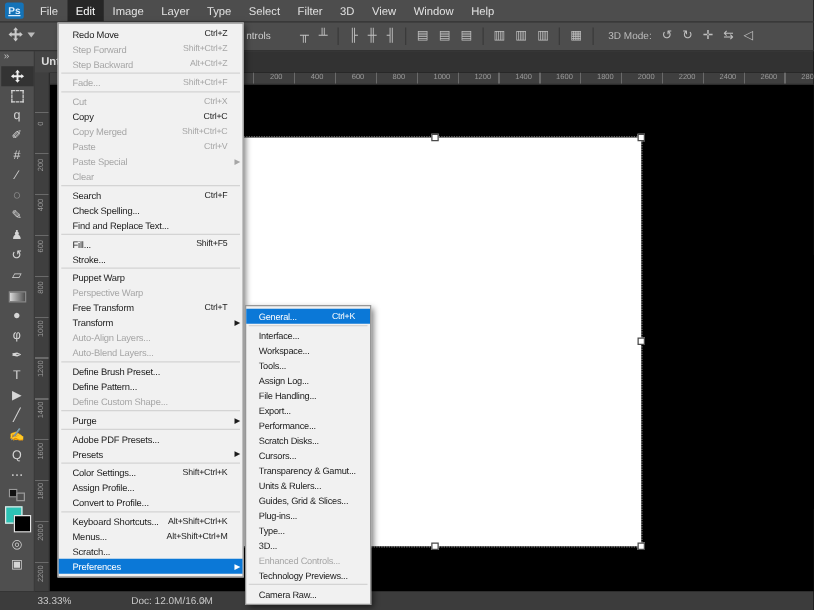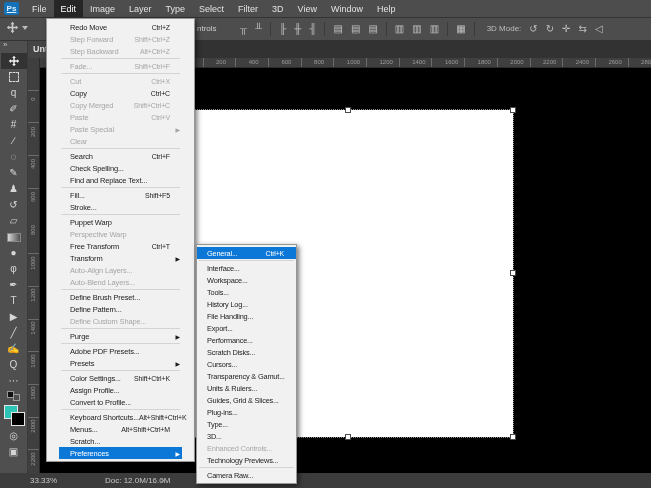--- a/index.html
+++ b/index.html
@@ -54,21 +54,21 @@
   .canvas{position:absolute;left:143px;top:42px;width:330px;height:327px;background:#fff;outline:1px dotted #8a8a8a;}
   .handle{position:absolute;width:6px;height:6px;background:#fff;border:1px solid #4a4a4a;box-sizing:border-box;}
   
   .statusbar{position:absolute;left:0;top:473px;width:651px;height:15px;background:#3c3c3c;z-index:2;
              color:#c9c9c9;font-size:8px;}
   .statusbar .zoomval{position:absolute;left:30px;top:3px;}
   .statusbar .docinfo{position:absolute;left:105px;top:3px;}
   .statusbar .sb-arrow{position:absolute;left:160px;top:3px;color:#a8a8a8;}
   
   .menu{position:absolute;left:46px;top:18px;width:149px;background:#f1f1f1;border:1px solid #979797;
-        box-shadow:2px 2px 5px rgba(0,0,0,.55);z-index:50;padding:2px 12px;box-sizing:border-box;}
+        box-shadow:2px 2px 5px rgba(0,0,0,.55);z-index:50;padding:2px 0;box-sizing:border-box;}
   .mi{display:flex;align-items:center;height:12px;padding:0 2px 0 11px;font-size:7.5px;letter-spacing:-0.15px;color:#1c1c1c;cursor:default;}
   .mi .lbl{white-space:nowrap;}
   .mi .sc{margin-left:auto;white-space:nowrap;font-size:7px;padding-right:4px;}
   .mi .arr{width:6px;font-size:6px;text-align:right;color:inherit;}
   .mi.dis{color:#a6a6a6;}
   .mi.hl{background:#0b78d7;color:#fff;}
   .msep{height:1px;background:#d4d4d4;margin:1px 2px;}
   .submenu{position:absolute;left:196px;top:244px;width:101px;background:#f1f1f1;border:1px solid #979797;
            box-shadow:2px 2px 5px rgba(0,0,0,.55);z-index:60;padding:2px 0;box-sizing:border-box;}
   .submenu .mi{padding-left:10px;font-size:7.4px;letter-spacing:-0.2px;}
@@ -468,21 +468,21 @@
         <span class="lbl">Workspace...</span>
         <span class="sc"></span>
         <span class="arr"></span>
       </div>
       <div class="mi">
         <span class="lbl">Tools...</span>
         <span class="sc"></span>
         <span class="arr"></span>
       </div>
       <div class="mi">
-        <span class="lbl">History Log...</span>
+        <span class="lbl">Assign Log...</span>
         <span class="sc"></span>
         <span class="arr"></span>
       </div>
       <div class="mi">
         <span class="lbl">File Handling...</span>
         <span class="sc"></span>
         <span class="arr"></span>
       </div>
       <div class="mi">
         <span class="lbl">Export...</span>

